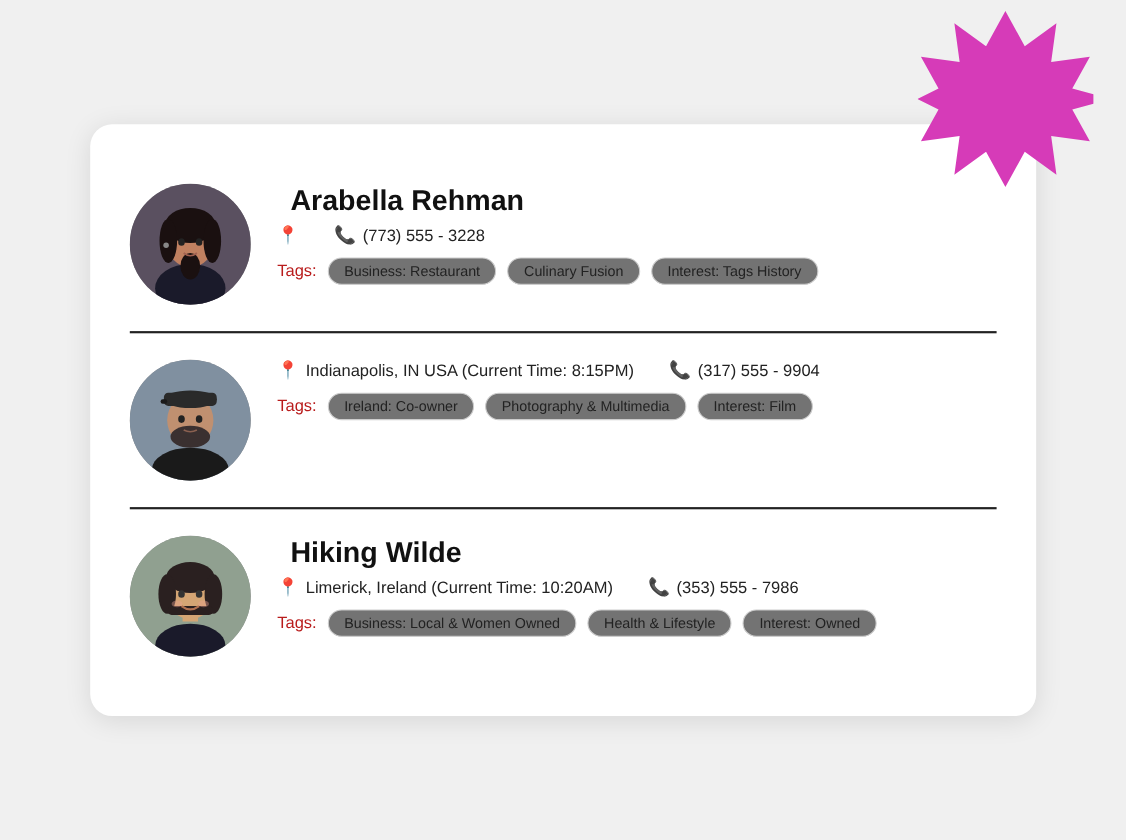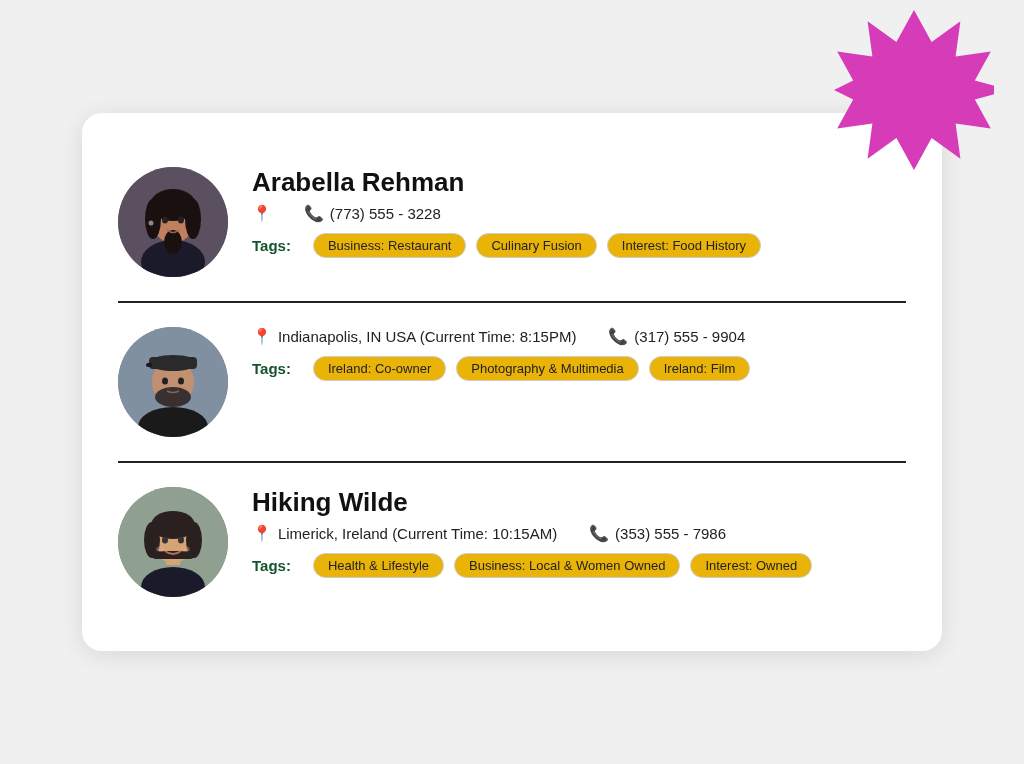--- a/index.html
+++ b/index.html
@@ -69,20 +69,21 @@
 
     .contact-info {
       flex: 1;
     }
 
     .contact-name {
       font-size: 26px;
       font-weight: 700;
       color: #111;
       margin-bottom: 6px;
+      margin-left: 12px;
     }
 
     .contact-meta {
       display: flex;
       align-items: center;
       gap: 32px;
       margin-bottom: 10px;
       flex-wrap: wrap;
     }
 
@@ -96,27 +97,27 @@
 
     .tags-row {
       display: flex;
       align-items: center;
       gap: 10px;
       flex-wrap: wrap;
     }
 
     .tags-label {
       font-size: 15px;
-      color: #14532d;
-      font-weight: 700;
-      margin-right: 12px;
+      color: #b91c1c;
+      font-weight: 400;
+      margin-right: 0;
     }
 
     .tag {
-      background: #eab308;
+      background: #737373;
       border: 1.5px solid #ccc;
       border-radius: 20px;
       padding: 4px 14px;
       font-size: 13px;
       color: #222;
       white-space: nowrap;
     }
 
     
     .starburst-shape {
@@ -175,21 +176,21 @@
           </div>
           <div class="meta-item">
             <span style="font-size:16px;">📞</span>
             <span>(773) 555 - 3228</span>
           </div>
         </div>
         <div class="tags-row">
           <span class="tags-label">Tags:</span>
           <span class="tag">Business: Restaurant</span>
           <span class="tag">Culinary Fusion</span>
-          <span class="tag">Interest: Food History</span>
+          <span class="tag">Interest: Tags History</span>
         </div>
       </div>
     </div>
     <div class="contact-row">
       <div class="avatar">
         <svg viewBox="0 0 110 110" xmlns="http://www.w3.org/2000/svg">
       <rect width="110" height="110" fill="#8090a0"></rect>
 
       <ellipse cx="55" cy="100" rx="35" ry="20" fill="#1a1a1a"></ellipse>
 
@@ -216,21 +217,21 @@
           </div>
           <div class="meta-item">
             <span style="font-size:16px;">📞</span>
             <span>(317) 555 - 9904</span>
           </div>
         </div>
         <div class="tags-row">
           <span class="tags-label">Tags:</span>
           <span class="tag">Ireland: Co-owner</span>
           <span class="tag">Photography &amp; Multimedia</span>
-          <span class="tag">Ireland: Film</span>
+          <span class="tag">Interest: Film</span>
         </div>
       </div>
     </div>
     <div class="contact-row">
       <div class="avatar">
         <svg viewBox="0 0 110 110" xmlns="http://www.w3.org/2000/svg">
       <rect width="110" height="110" fill="#90a090"></rect>
 
       <ellipse cx="55" cy="100" rx="32" ry="20" fill="#1a1a2a"></ellipse>
 
@@ -249,28 +250,28 @@
 
       <ellipse cx="43" cy="62" rx="5" ry="3" fill="#e8a090" opacity="0.4"></ellipse>
       <ellipse cx="67" cy="62" rx="5" ry="3" fill="#e8a090" opacity="0.4"></ellipse>
     </svg>
       </div>
       <div class="contact-info">
         <div class="contact-name">Hiking Wilde</div>
         <div class="contact-meta">
           <div class="meta-item">
             <span style="font-size:16px;">📍</span>
-            <span>Limerick, Ireland (Current Time: 10:15AM)</span>
+            <span>Limerick, Ireland (Current Time: 10:20AM)</span>
           </div>
           <div class="meta-item">
             <span style="font-size:16px;">📞</span>
             <span>(353) 555 - 7986</span>
           </div>
         </div>
         <div class="tags-row">
           <span class="tags-label">Tags:</span>
+          <span class="tag">Business: Local &amp; Women Owned</span>
           <span class="tag">Health &amp; Lifestyle</span>
-          <span class="tag">Business: Local &amp; Women Owned</span>
           <span class="tag">Interest: Owned</span>
         </div>
       </div>
     </div>
   </div>
 
 </body></html>

